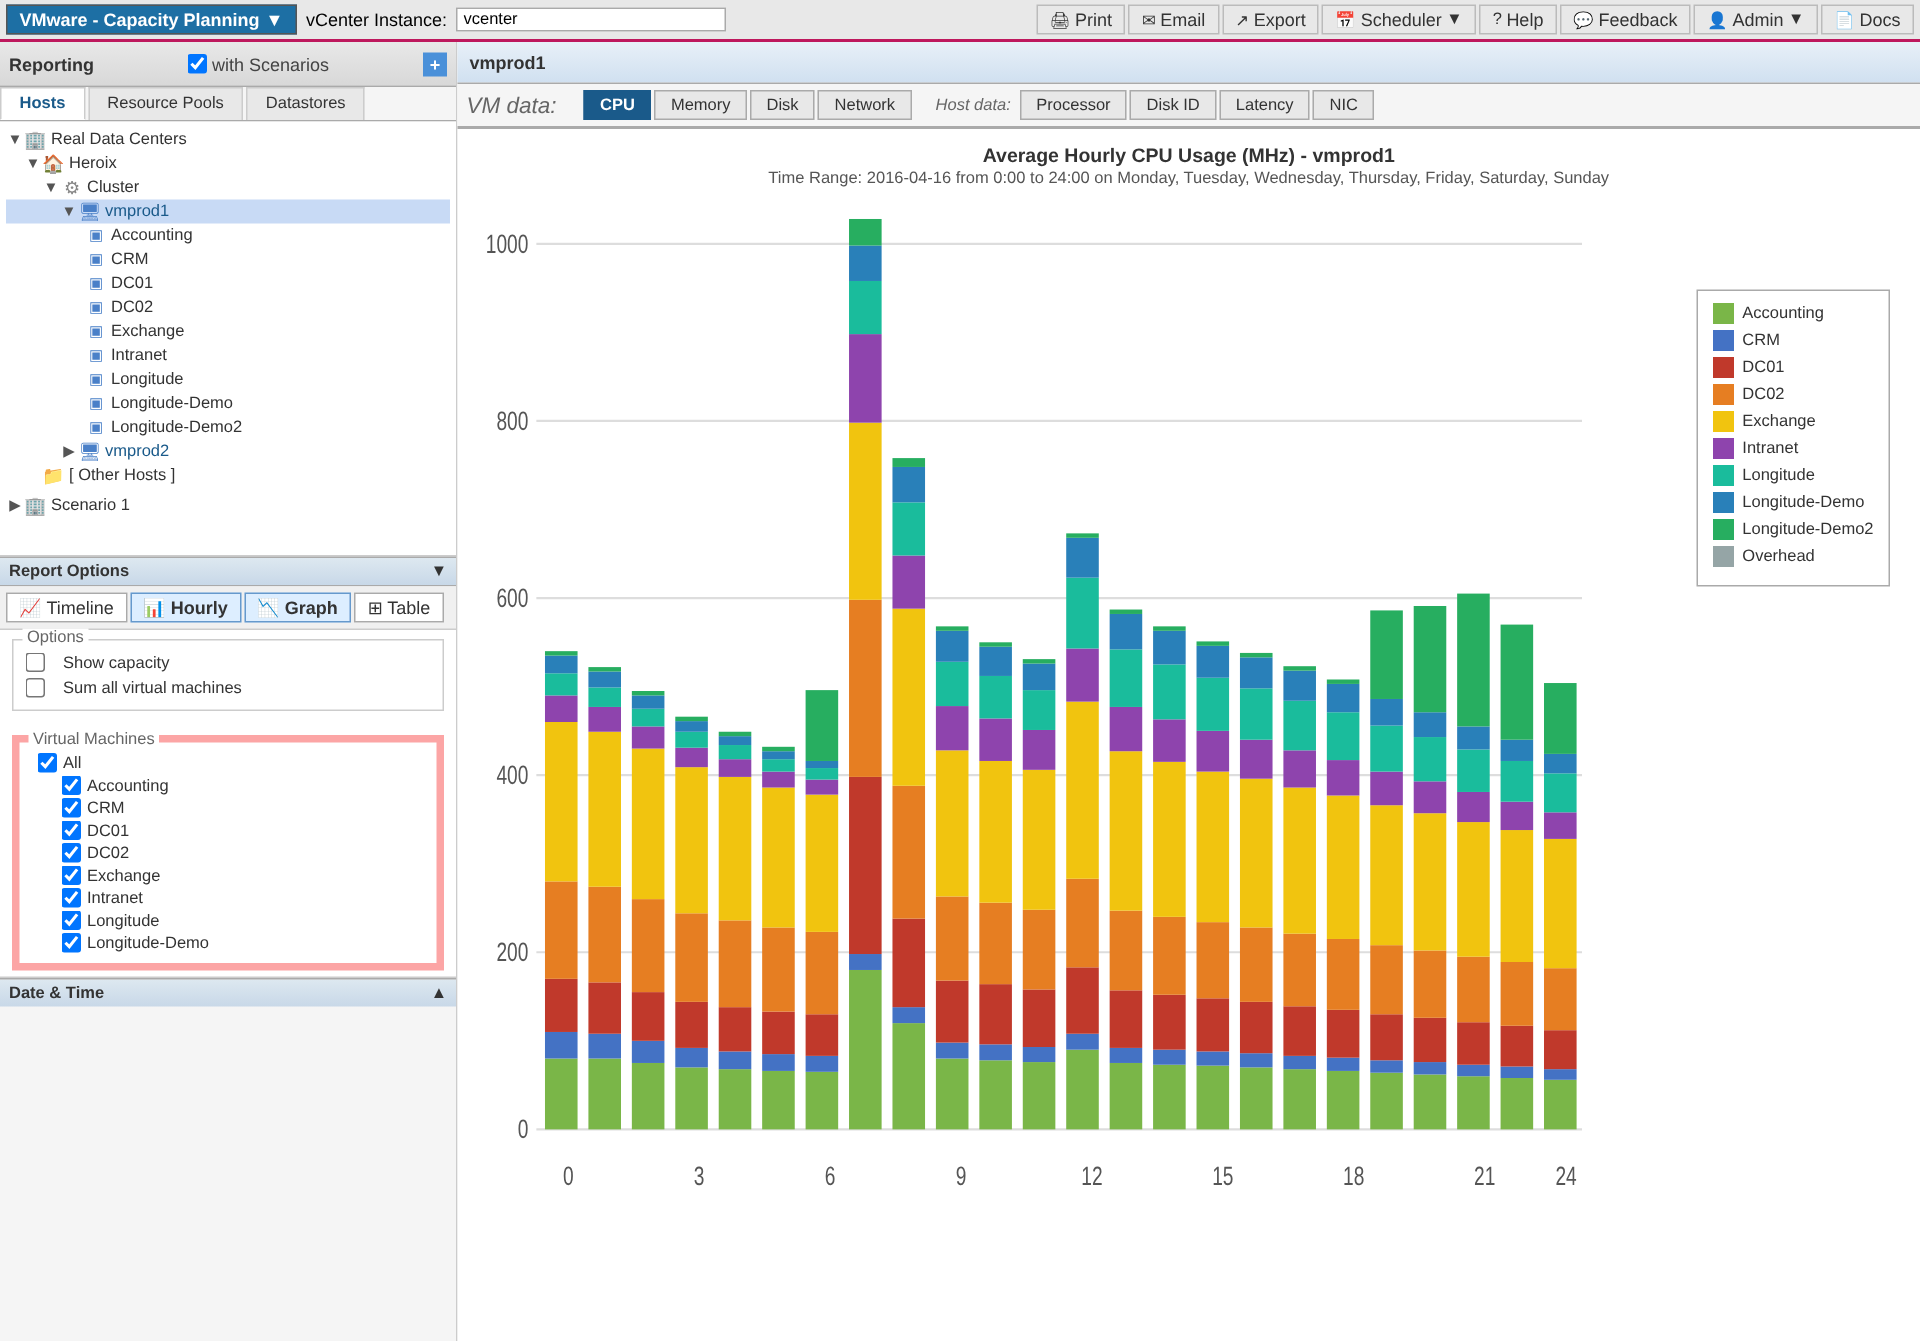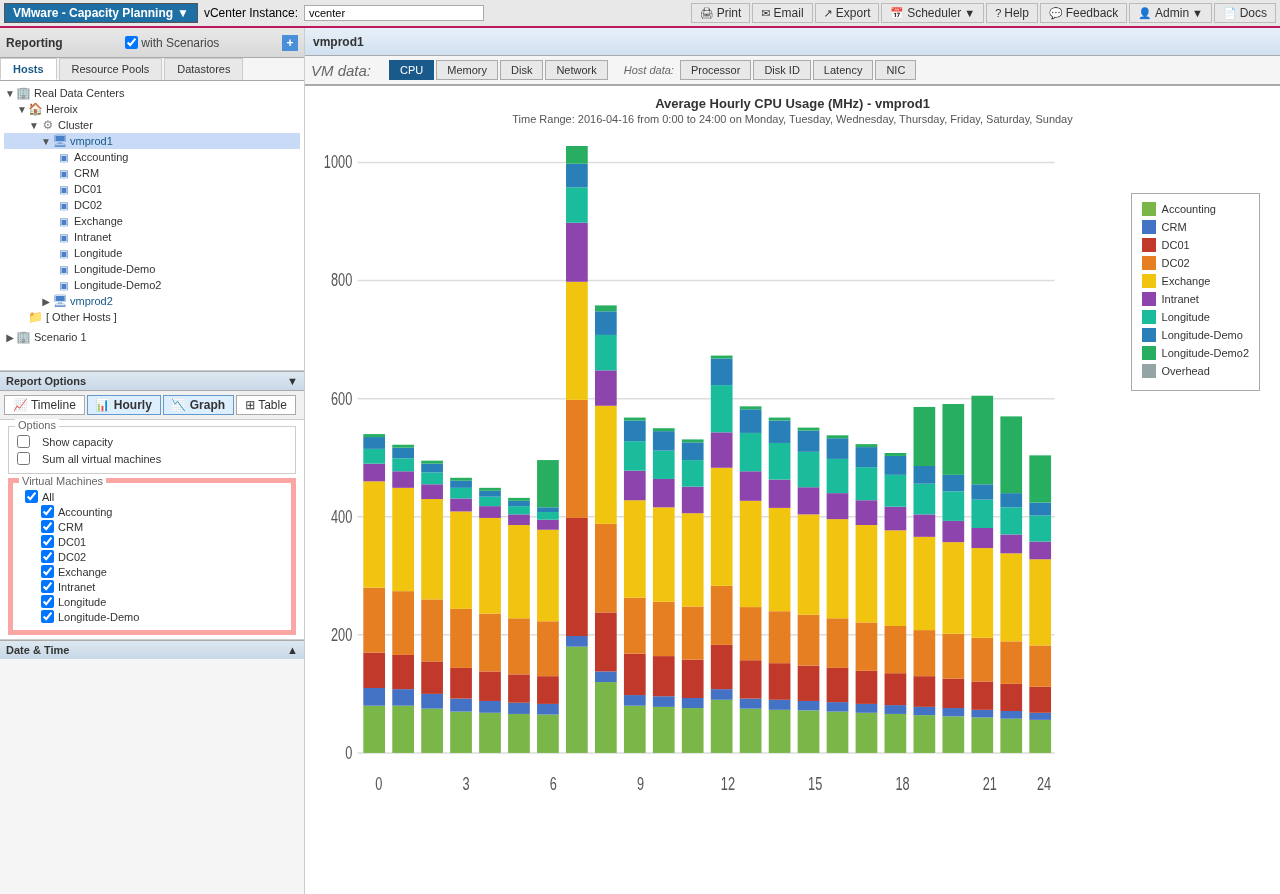--- a/index.html
+++ b/index.html
@@ -65,21 +65,21 @@
     .report-options-body { background: white; border-bottom: 1px solid #ccc; }
 
     
     .report-toolbar { display: flex; align-items: center; gap: 2px; padding: 4px 4px; background: #f0f0f0; border-bottom: 1px solid #ccc; }
     .rt-btn {
       display: flex; align-items: center; gap: 3px; padding: 2px 8px;
       border: 1px solid #aaa; background: white; cursor: pointer; font-size: 11px;
       color: #333;
     }
     .rt-btn.active { background: #ddeeff; border-color: #6699cc; font-weight: bold; }
-    .options-group { border: 1px solid #ccc; padding: 6px 8px; margin-bottom: 0; position: relative; }
+    .options-group { border: 1px solid #ccc; padding: 6px 8px; margin-bottom: 12px; position: relative; }
     .options-group-label { position: absolute; top: -8px; left: 6px; background: white; padding: 0 3px; font-size: 11px; color: #666; }
     .option-item { display: flex; align-items: center; gap: 12px; padding: 2px 0; }
     .option-item label { font-size: 11px; color: #333; }
     .option-item input[type="checkbox"] { margin: 0; }
 
     
     .vm-group { border: 5px solid #fca5a5; padding: 6px 8px; position: relative; margin: 0 8px 4px 8px; }
     .vm-group-label { position: absolute; top: -8px; left: 6px; background: white; padding: 0 3px; font-size: 11px; color: #666; }
     .vm-item { display: flex; align-items: center; gap: 4px; padding: 1px 0; }
     .vm-item label { font-size: 11px; color: #333; }
@@ -107,21 +107,21 @@
       height: 28px; display: flex; align-items: center;
     }
 
     
     .vm-tabs { display: flex; align-items: center; background: #f5f5f5; border-bottom: 2px solid #aaa; padding: 4px 6px; gap: 2px; }
     .vm-tab-label { font-style: italic; font-size: 15px; color: #666; margin-right: 16px; }
     .vm-tab {
       padding: 3px 10px; border: 1px solid #aaa; background: #e8e8e8;
       cursor: pointer; font-size: 11px; color: #333;
     }
-    .vm-tab.active { background: #1a5a8a; color: white; font-weight: normal; border-color: #1a5a8a; }
+    .vm-tab.active { background: #1a5a8a; color: white; font-weight: bold; border-color: #1a5a8a; }
     .tab-separator { width: 6px; }
     .host-label { font-style: italic; font-size: 11px; color: #666; margin-left: 6px; margin-right: 4px; }
 
     
     .chart-area { flex: 1; padding: 10px 10px 10px 10px; position: relative; overflow: hidden; }
     .chart-title { text-align: center; font-size: 13px; font-weight: bold; color: #333; margin-bottom: 2px; }
     .chart-subtitle { text-align: center; font-size: 11px; color: #555; margin-bottom: 8px; }
 
     
     .legend { position: absolute; right: 10px; top: 60px; border: 1px solid #aaa; background: white; padding: 8px 10px; }

